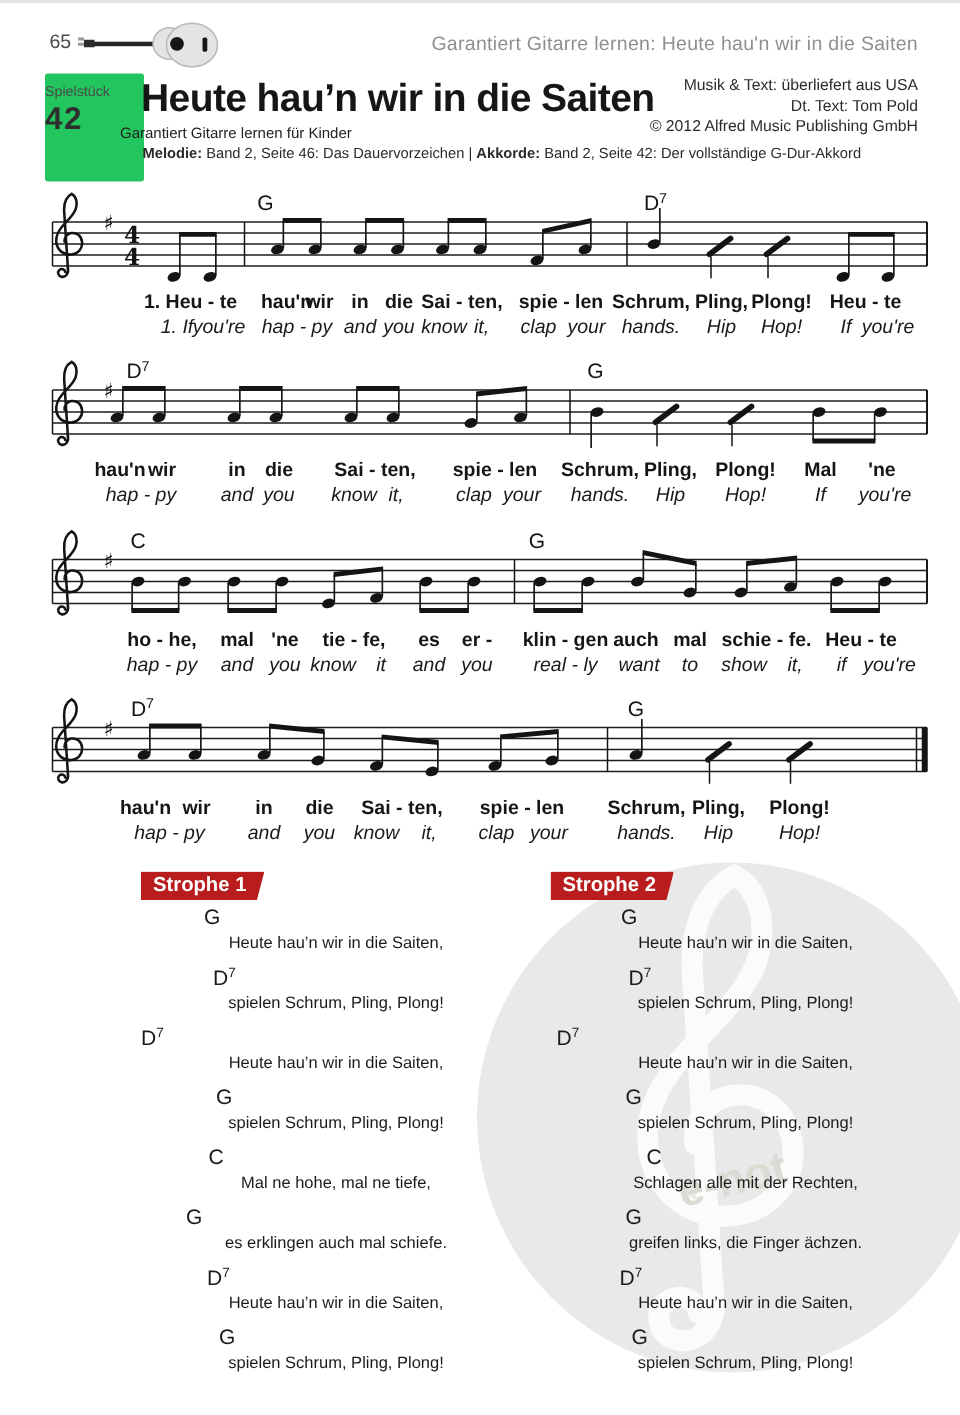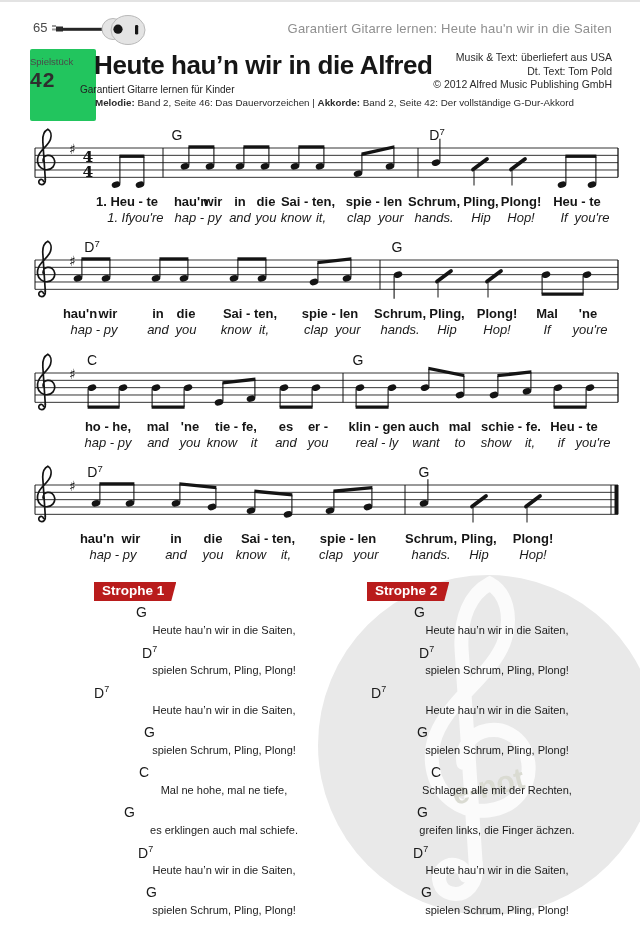--- a/index.html
+++ b/index.html
@@ -71,21 +71,21 @@
       <ellipse cx="78" cy="16" rx="17" ry="14.5" fill="#e4e4e4" stroke="#b9b9b9" stroke-width="1"></ellipse>
       <circle cx="68" cy="15.2" r="4.6" fill="#161616"></circle>
       <rect x="85" y="11" width="3.2" height="9.5" rx="1.2" fill="#161616"></rect>
     </svg>
     <div class="running-header">Garantiert Gitarre lernen: Heute hau'n wir in die Saiten</div>
 
     <div class="piece-box">
       <div class="piece-label">Spielstück</div>
       <div class="piece-number">42</div>
     </div>
-    <div class="title">Heute hau’n wir in die Alfred</div>
+    <div class="title">Heute hau’n wir in die Saiten</div>
     <div class="series">Garantiert Gitarre lernen für Kinder</div>
     <div class="ref-line">
       <b>Melodie:</b><span> Band 2, Seite 46: Das Dauervorzeichen </span><span>| </span><b>Akkorde:</b><span> Band 2, Seite 42: Der vollständige G-Dur-Akkord</span>
     </div>
     <div class="credits">
       <div>Musik &amp; Text: überliefert aus USA</div>
       <div>Dt. Text: Tom Pold</div>
       <div>© 2012 Alfred Music Publishing GmbH</div>
     </div>
 

